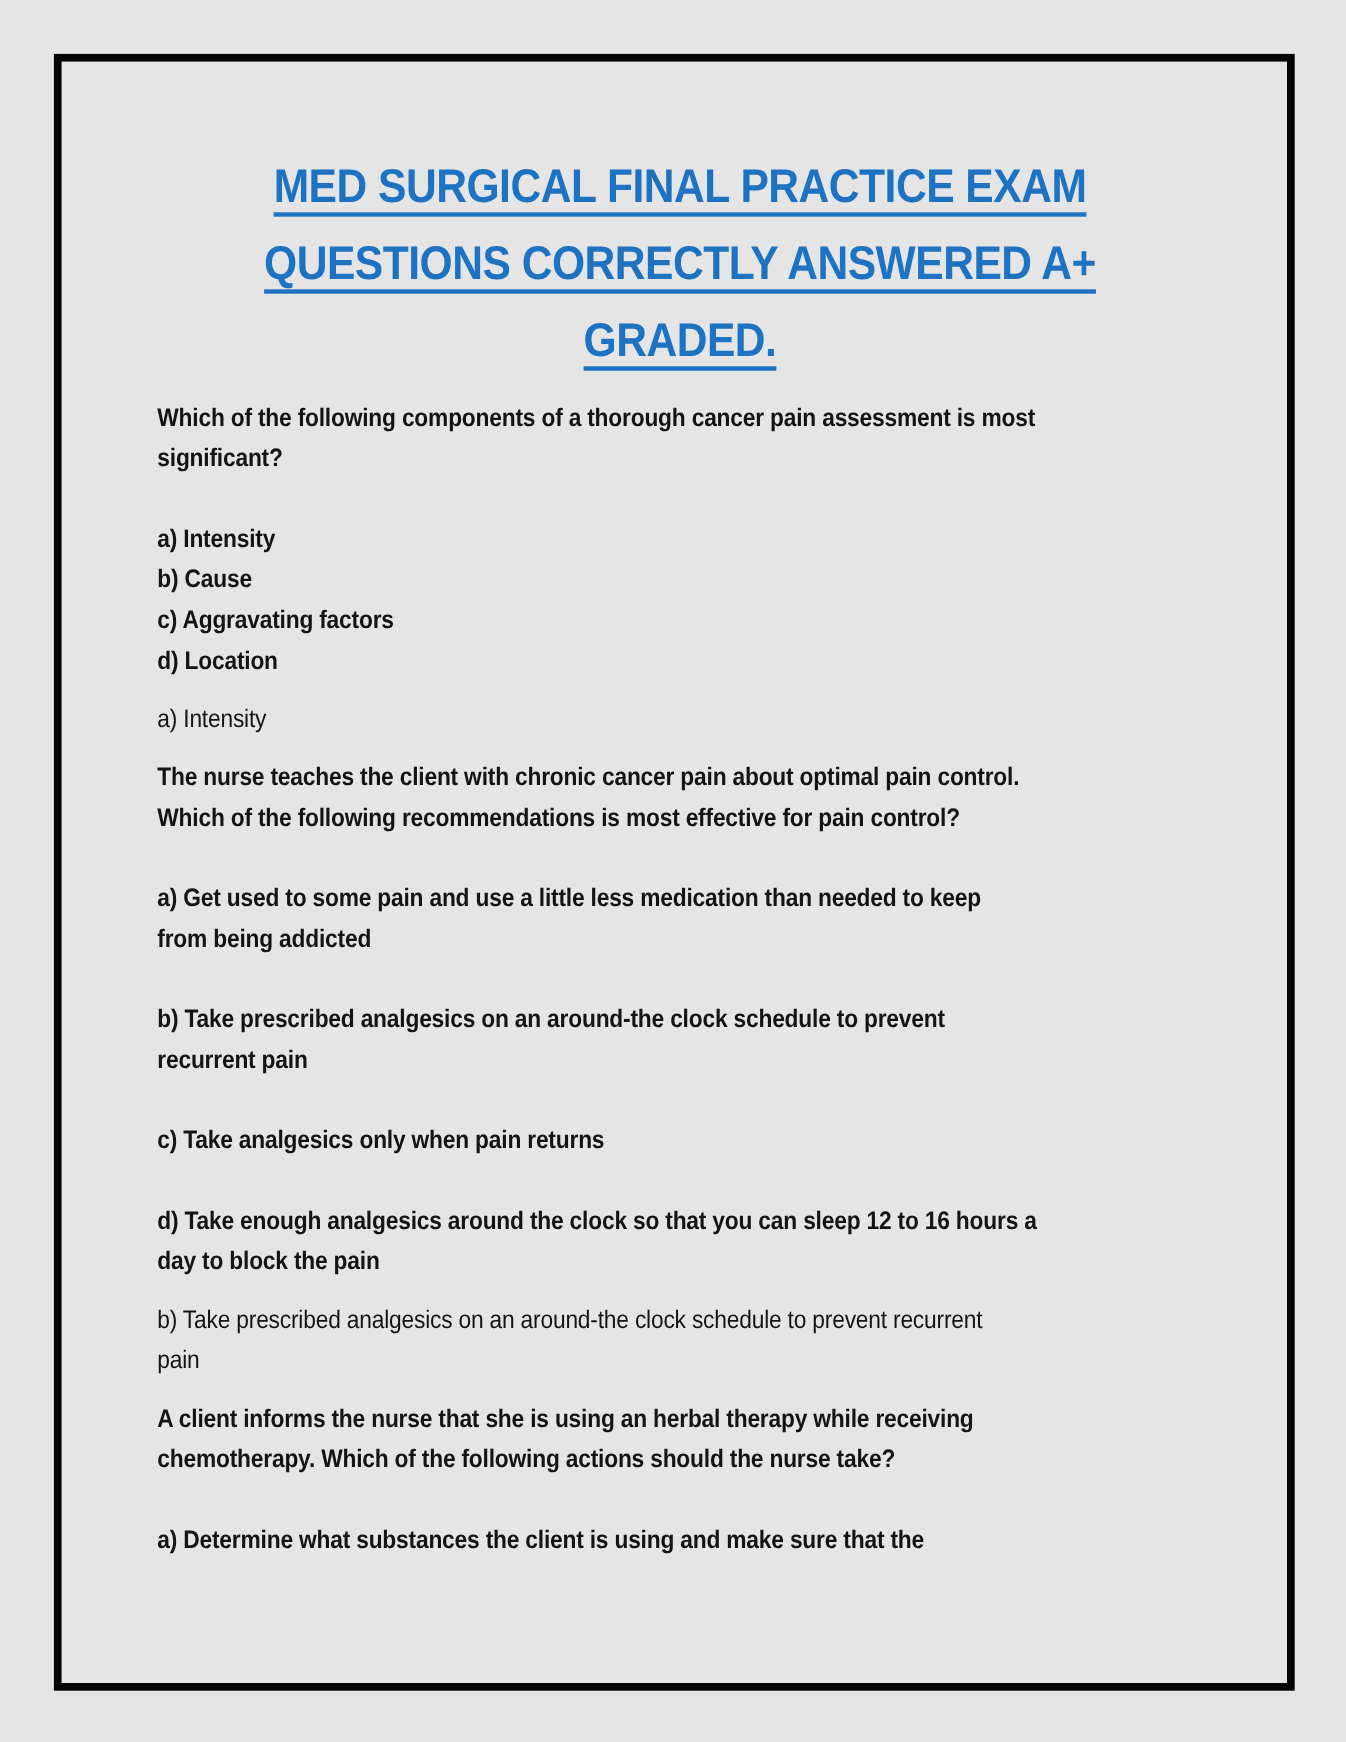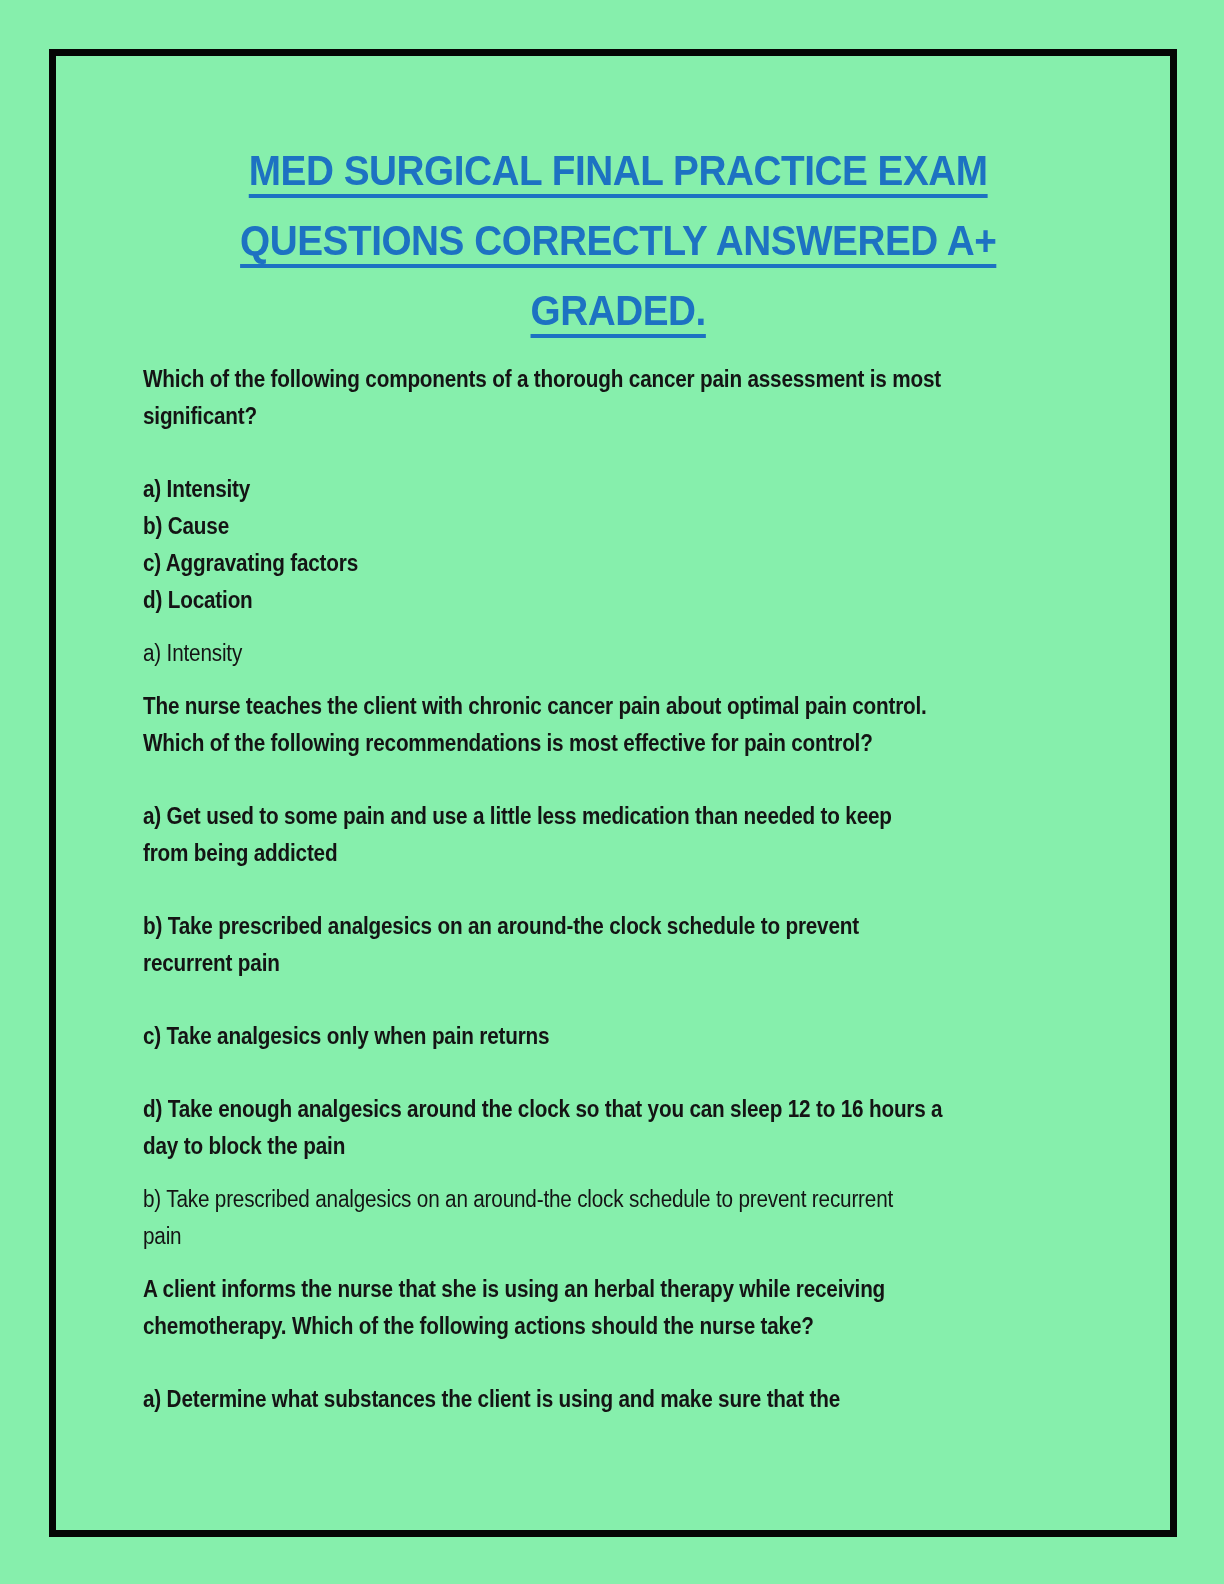--- a/index.html
+++ b/index.html
@@ -3,21 +3,21 @@
 <meta charset="utf-8">
 <style>
   html, body {
     margin: 0;
     padding: 0;
   }
   .page {
     position: relative;
     width: 1224px;
     height: 1584px;
-    background: #86efac;
+    background: #e5e5e5;
     overflow: hidden;
     font-family: "Liberation Sans", sans-serif;
   }
   .frame {
     position: absolute;
     left: 49px;
     top: 49px;
     right: 47px;
     bottom: 47px;
     border: 7px solid #050505;

